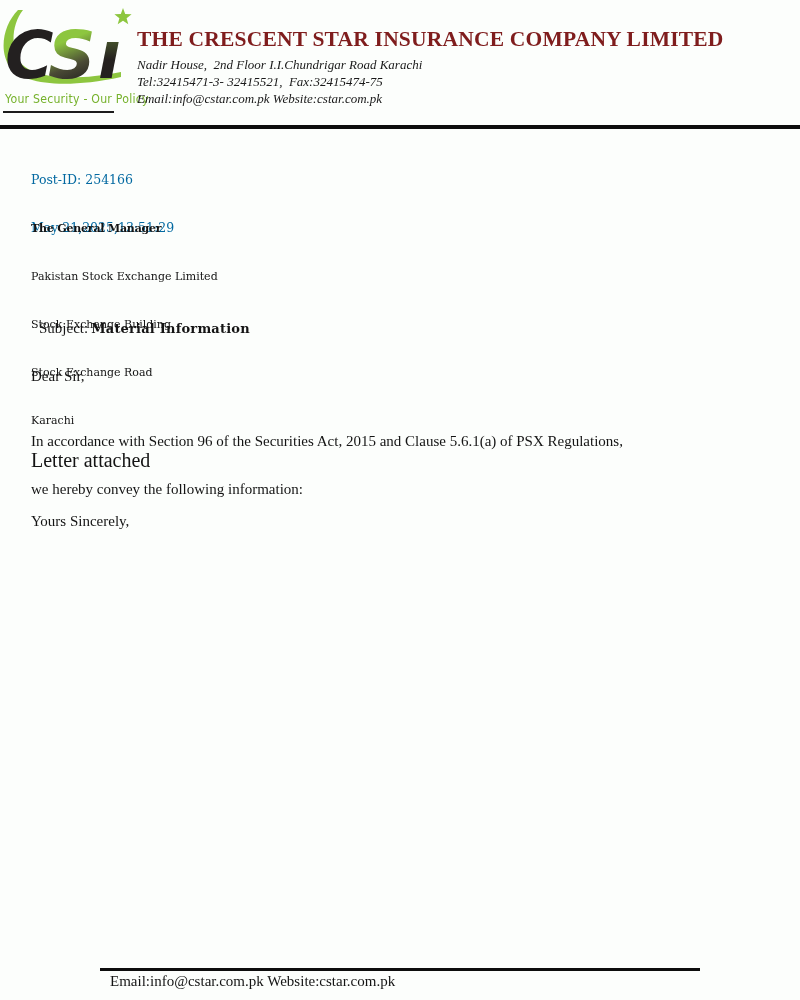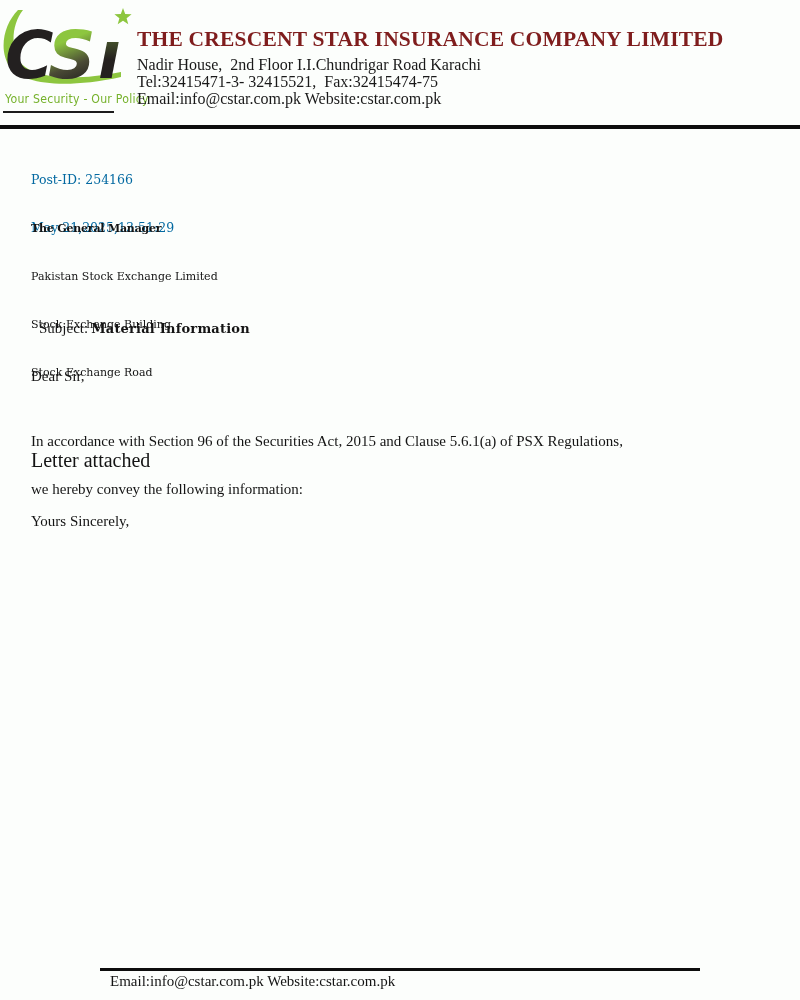--- a/index.html
+++ b/index.html
@@ -22,21 +22,21 @@
     color:#76b22c;letter-spacing:.2px;white-space:pre;
     transform:scaleY(1.12);transform-origin:top left;
   }
   .tagline-rule{position:absolute;left:0px;top:103px;width:111px;height:2px;background:#1c1c1c;}
   .header-text{position:absolute;left:137px;top:27px;width:660px;}
   .company-name{
     margin:0;font-size:21.5px;line-height:25px;font-weight:bold;
     color:#7f1d1d;white-space:pre;letter-spacing:.2px;
   }
   .hdr-lines{margin-top:4px;}
-  .hdr-line{font-size:16px;line-height:17px;color:#191919;white-space:pre;}
+  .hdr-line{font-size:13px;line-height:17px;color:#191919;white-space:pre;font-style:italic;}
   .header-rule{position:absolute;left:0;top:125px;width:800px;height:4px;background:#0d0d0d;}
   
   .meta{position:absolute;left:31px;top:140px;font-family:"DejaVu Serif", serif;font-size:12.5px;line-height:16px;color:#0369a1;white-space:pre;}
   .recipient{position:absolute;left:31px;top:189px;font-family:"DejaVu Serif", serif;font-size:11px;line-height:16px;color:#141414;white-space:pre;}
   .recipient-title{font-weight:bold;letter-spacing:-.2px;}
   .subject{position:absolute;left:39px;top:320px;font-size:15px;color:#141414;}
   .subject-value{font-family:"DejaVu Serif", serif;font-weight:bold;font-size:13px;margin-left:3px;letter-spacing:.2px;}
   .salutation{position:absolute;left:31px;top:368px;font-size:15px;}
   .paragraph{position:absolute;left:31px;top:401px;font-size:15px;line-height:16px;white-space:pre;}
   .attachment{position:absolute;left:31px;top:449px;font-size:20px;}
@@ -89,20 +89,21 @@
   <div class="meta">
     <div>Post-ID: 254166</div>
     <div>May 21,2025,13:51:29</div>
   </div>
 
   <div class="recipient">
     <div class="recipient-title">The General Manager</div>
     <div>Pakistan Stock Exchange Limited</div>
     <div>Stock Exchange Building</div>
     <div>Stock Exchange Road</div>
+    <div>Karachi</div>
   </div>
 
   <div class="subject">
     <span>Subject:</span><span class="subject-value">Material Information</span>
   </div>
 
   <div class="salutation">Dear Sir,</div>
 
   <div class="paragraph">
     <div>In accordance with Section 96 of the Securities Act, 2015 and Clause 5.6.1(a) of PSX Regulations,</div>

